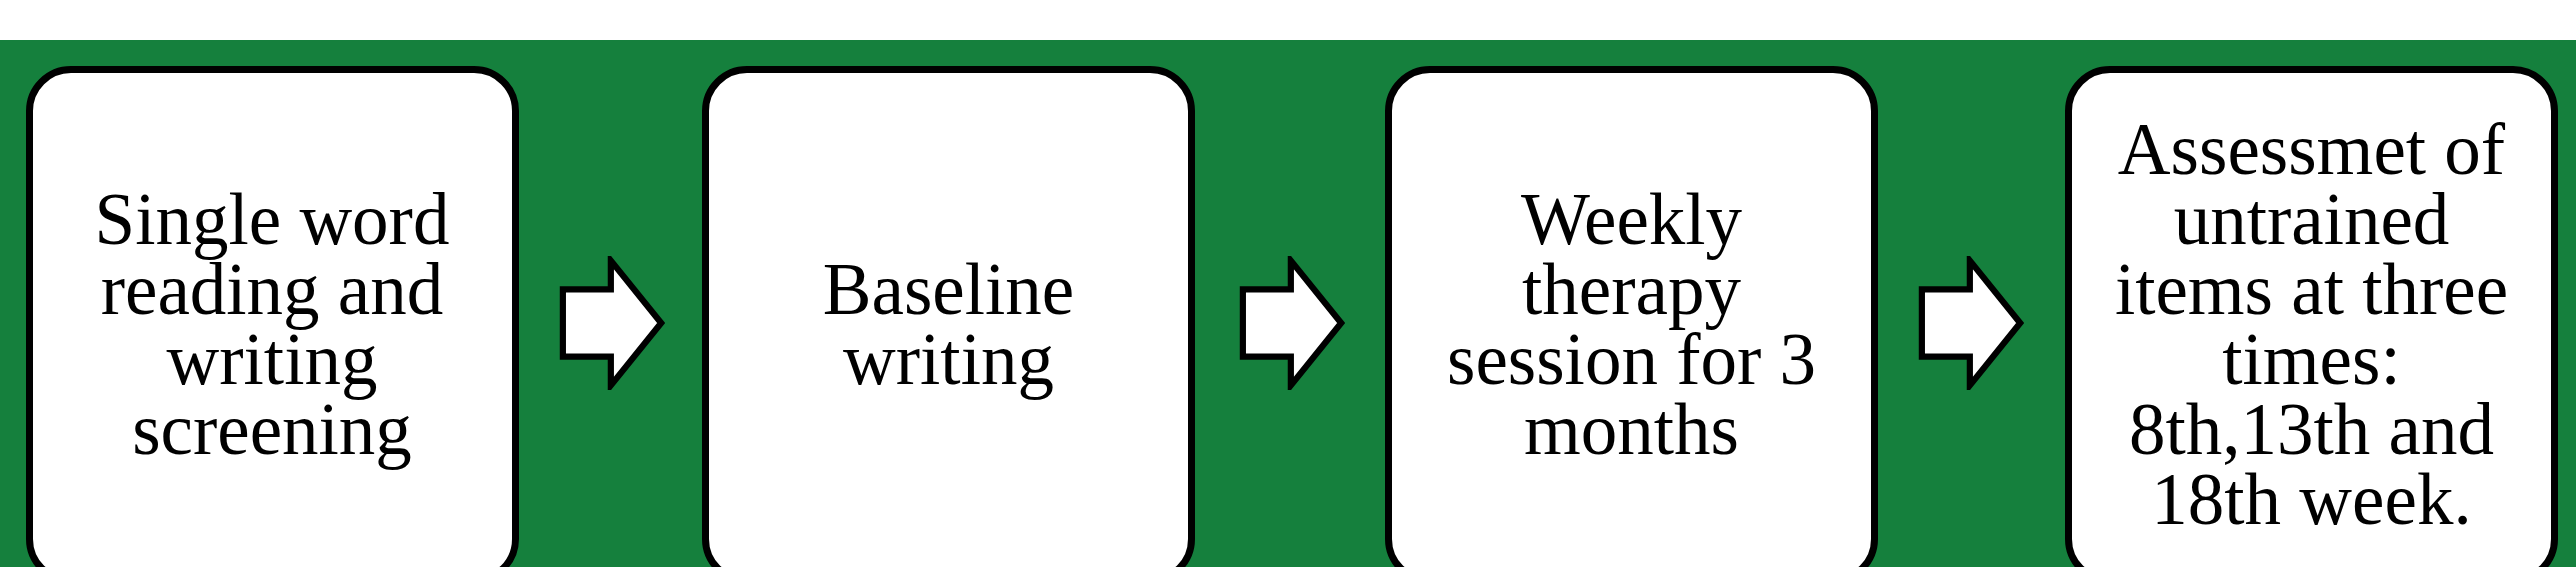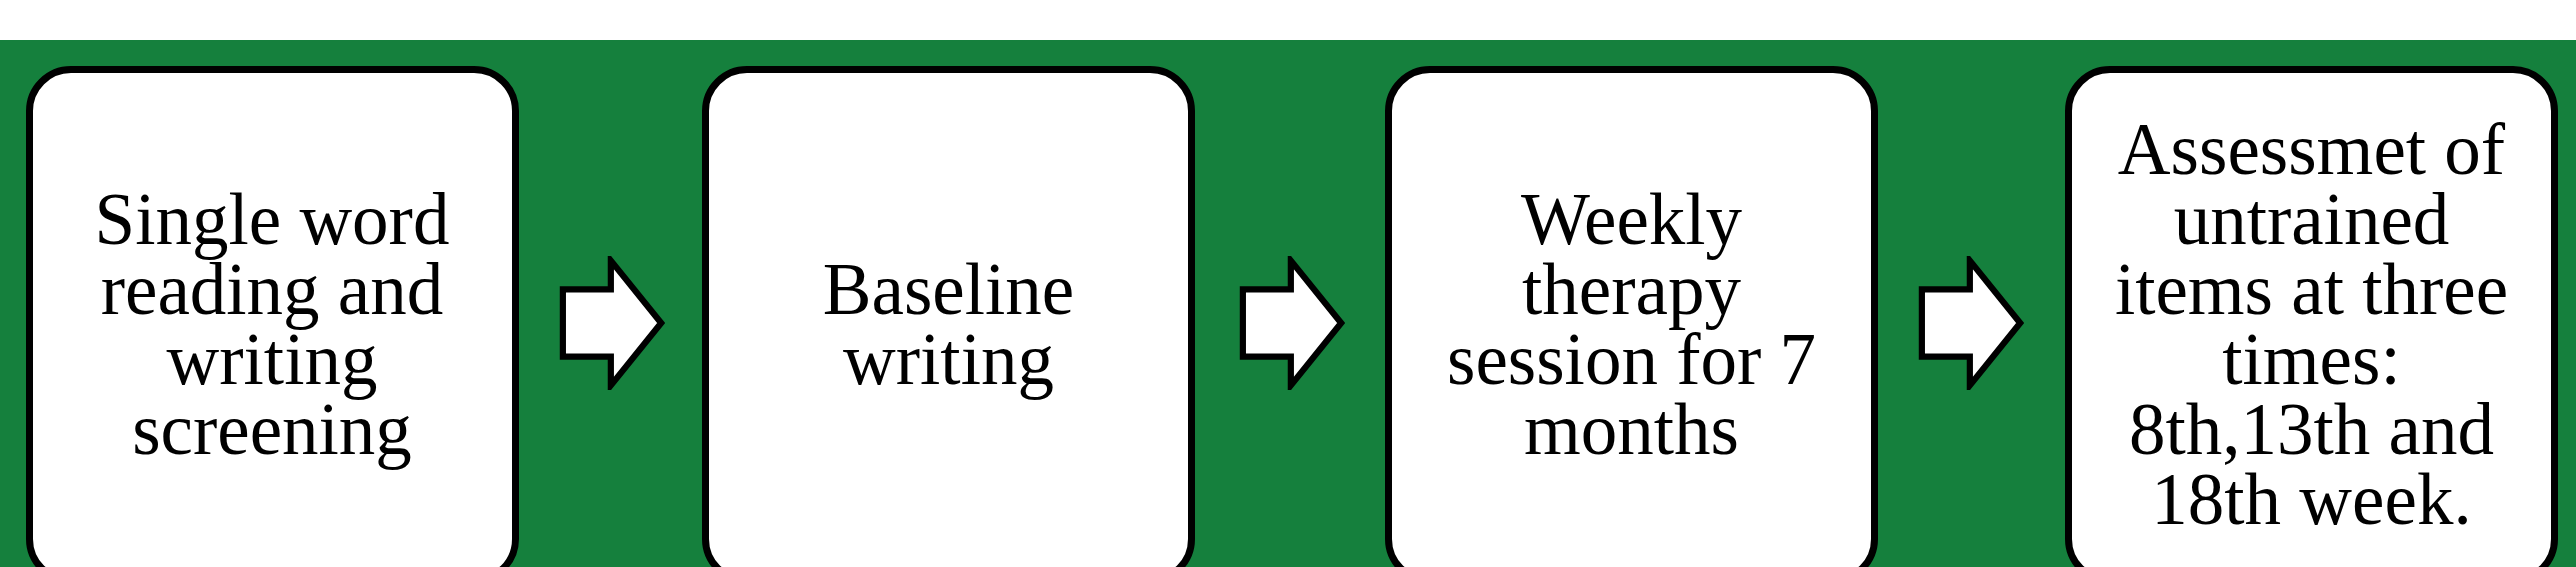--- a/index.html
+++ b/index.html
@@ -77,21 +77,21 @@
 
   <div class="arrow arrow-2">
     <svg viewBox="0 0 137 173" preserveAspectRatio="none" aria-hidden="true">
       <polygon points="5,43 67,43 67,6 132,86.5 67,167 67,130 5,130" fill="#ffffff" stroke="#000000" stroke-width="8" stroke-miterlimit="10"></polygon>
     </svg>
   </div>
 
   <div class="step step-3">
     <div class="step-text">Weekly
 therapy
-session for 7
+session for 3
 months</div>
   </div>
 
   <div class="arrow arrow-3">
     <svg viewBox="0 0 137 173" preserveAspectRatio="none" aria-hidden="true">
       <polygon points="5,43 67,43 67,6 132,86.5 67,167 67,130 5,130" fill="#ffffff" stroke="#000000" stroke-width="8" stroke-miterlimit="10"></polygon>
     </svg>
   </div>
 
   <div class="step step-4">

